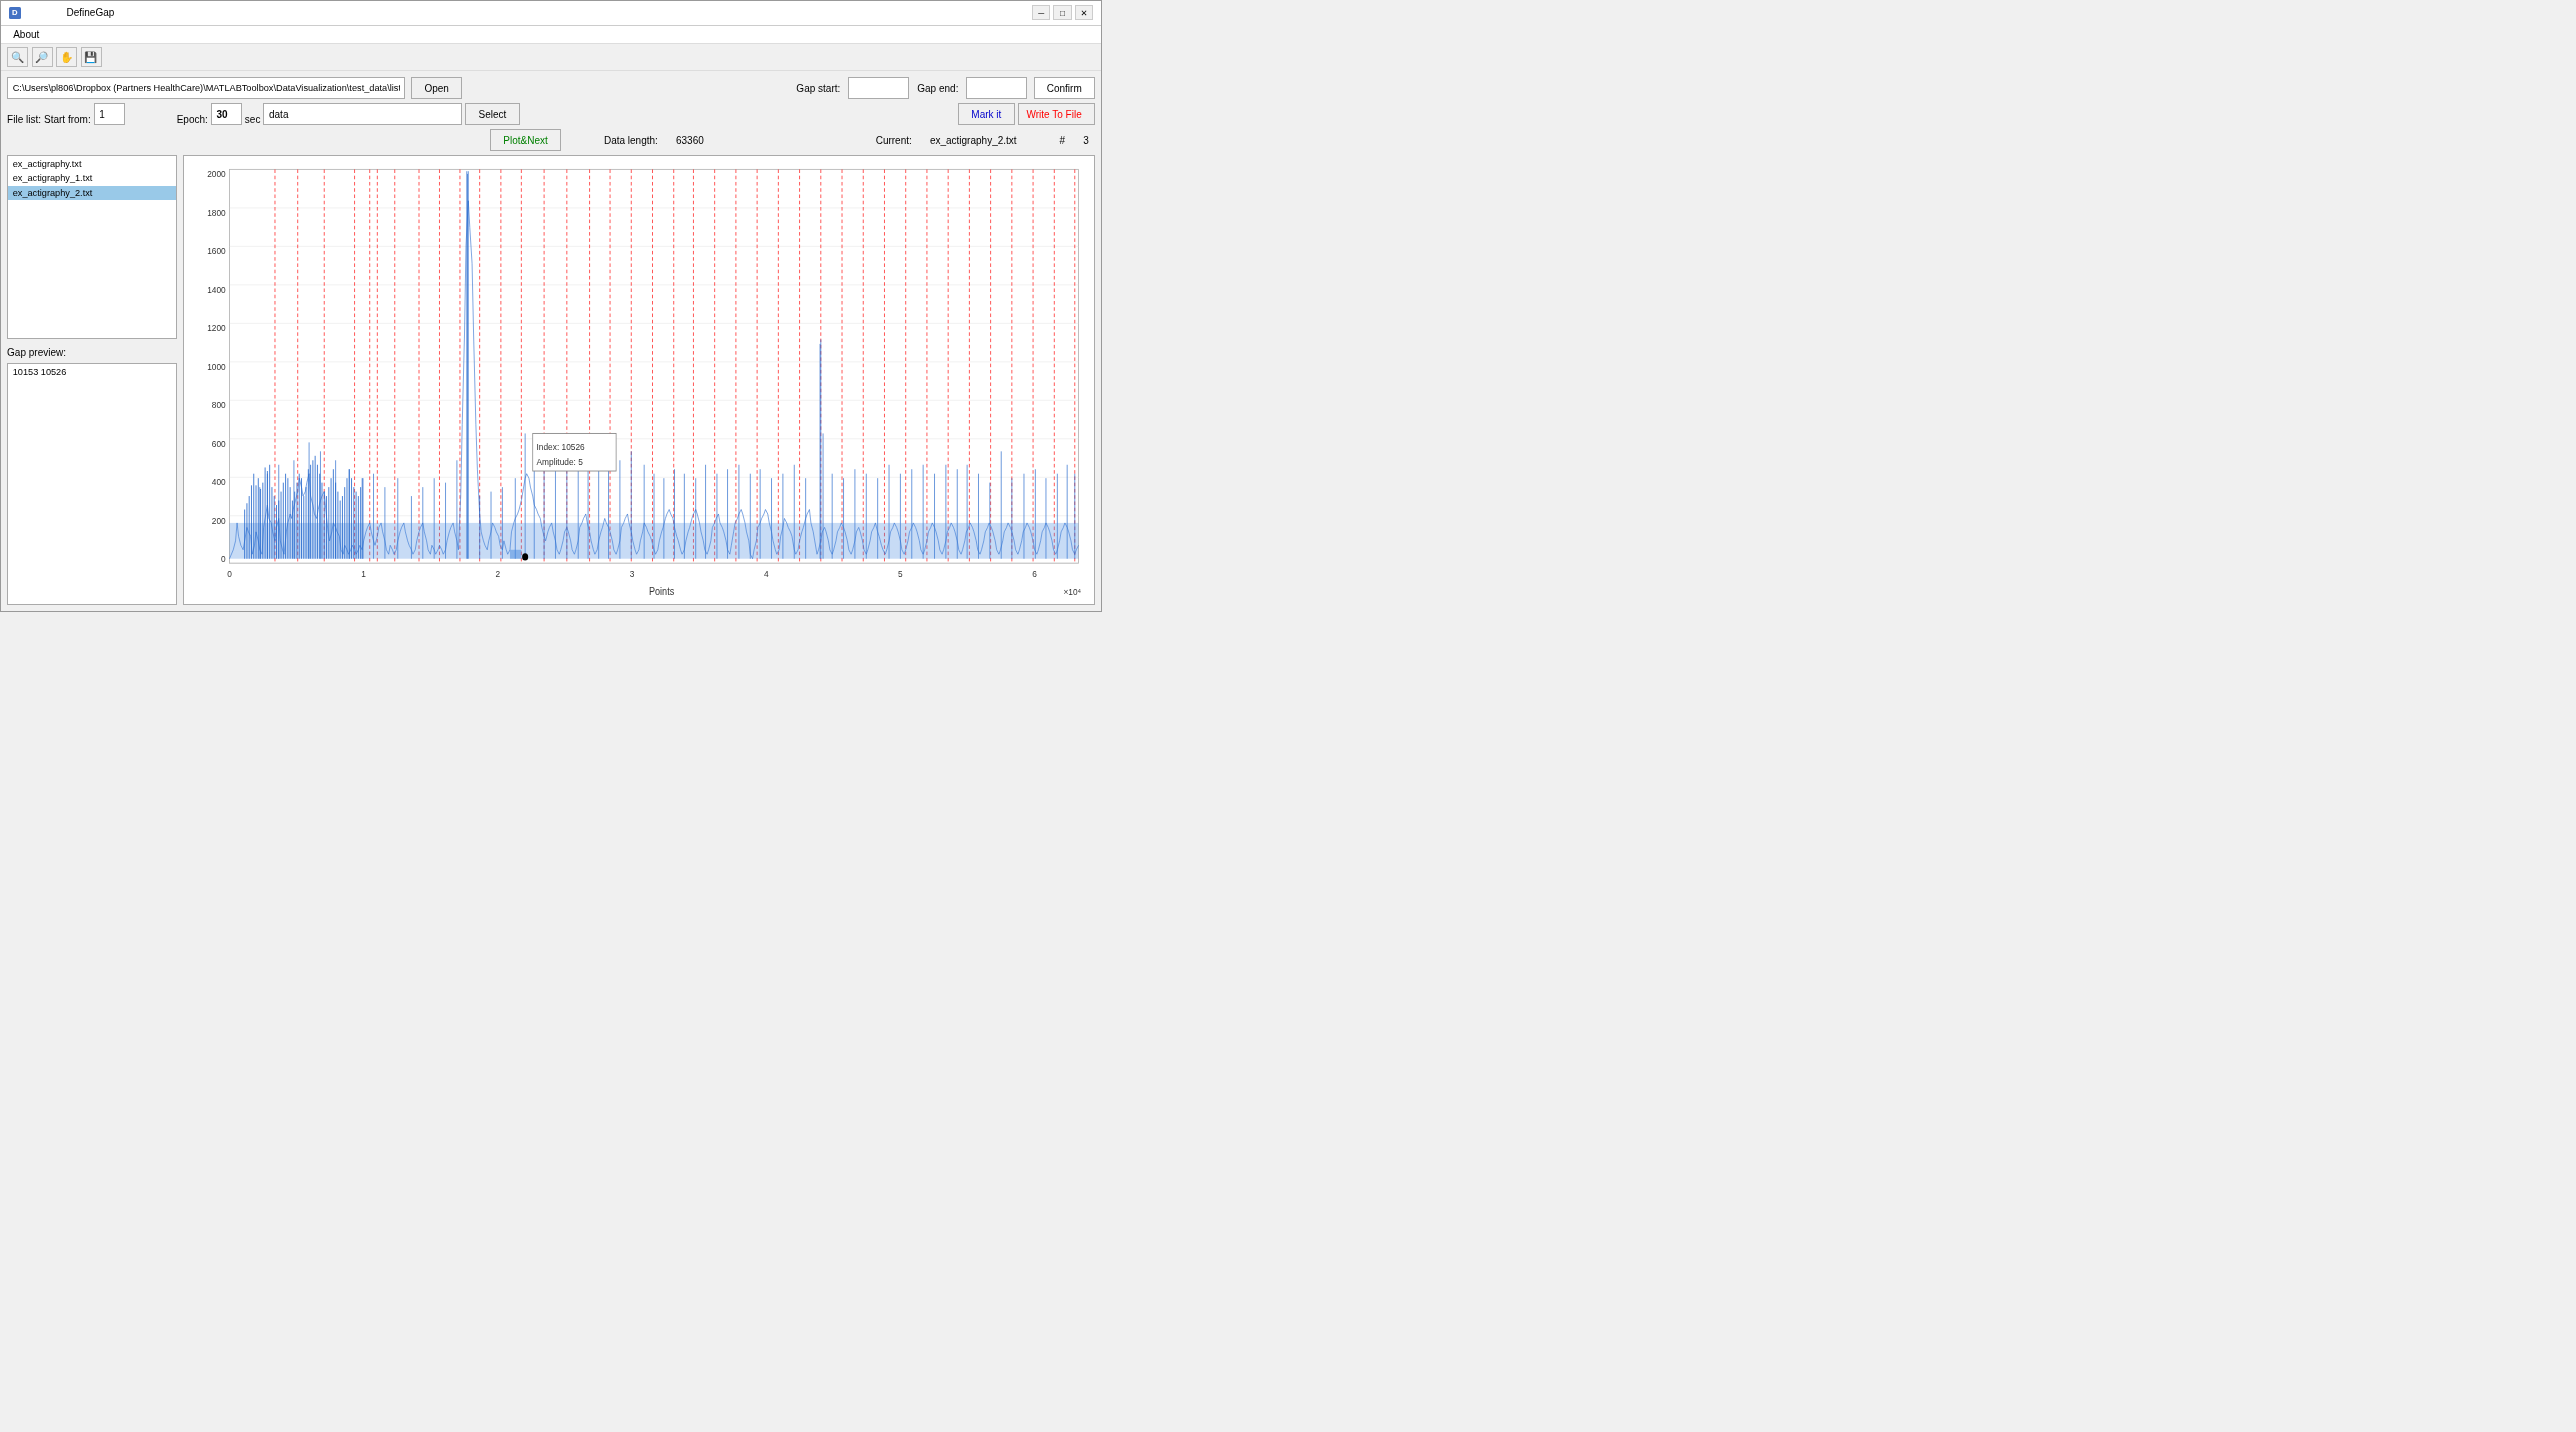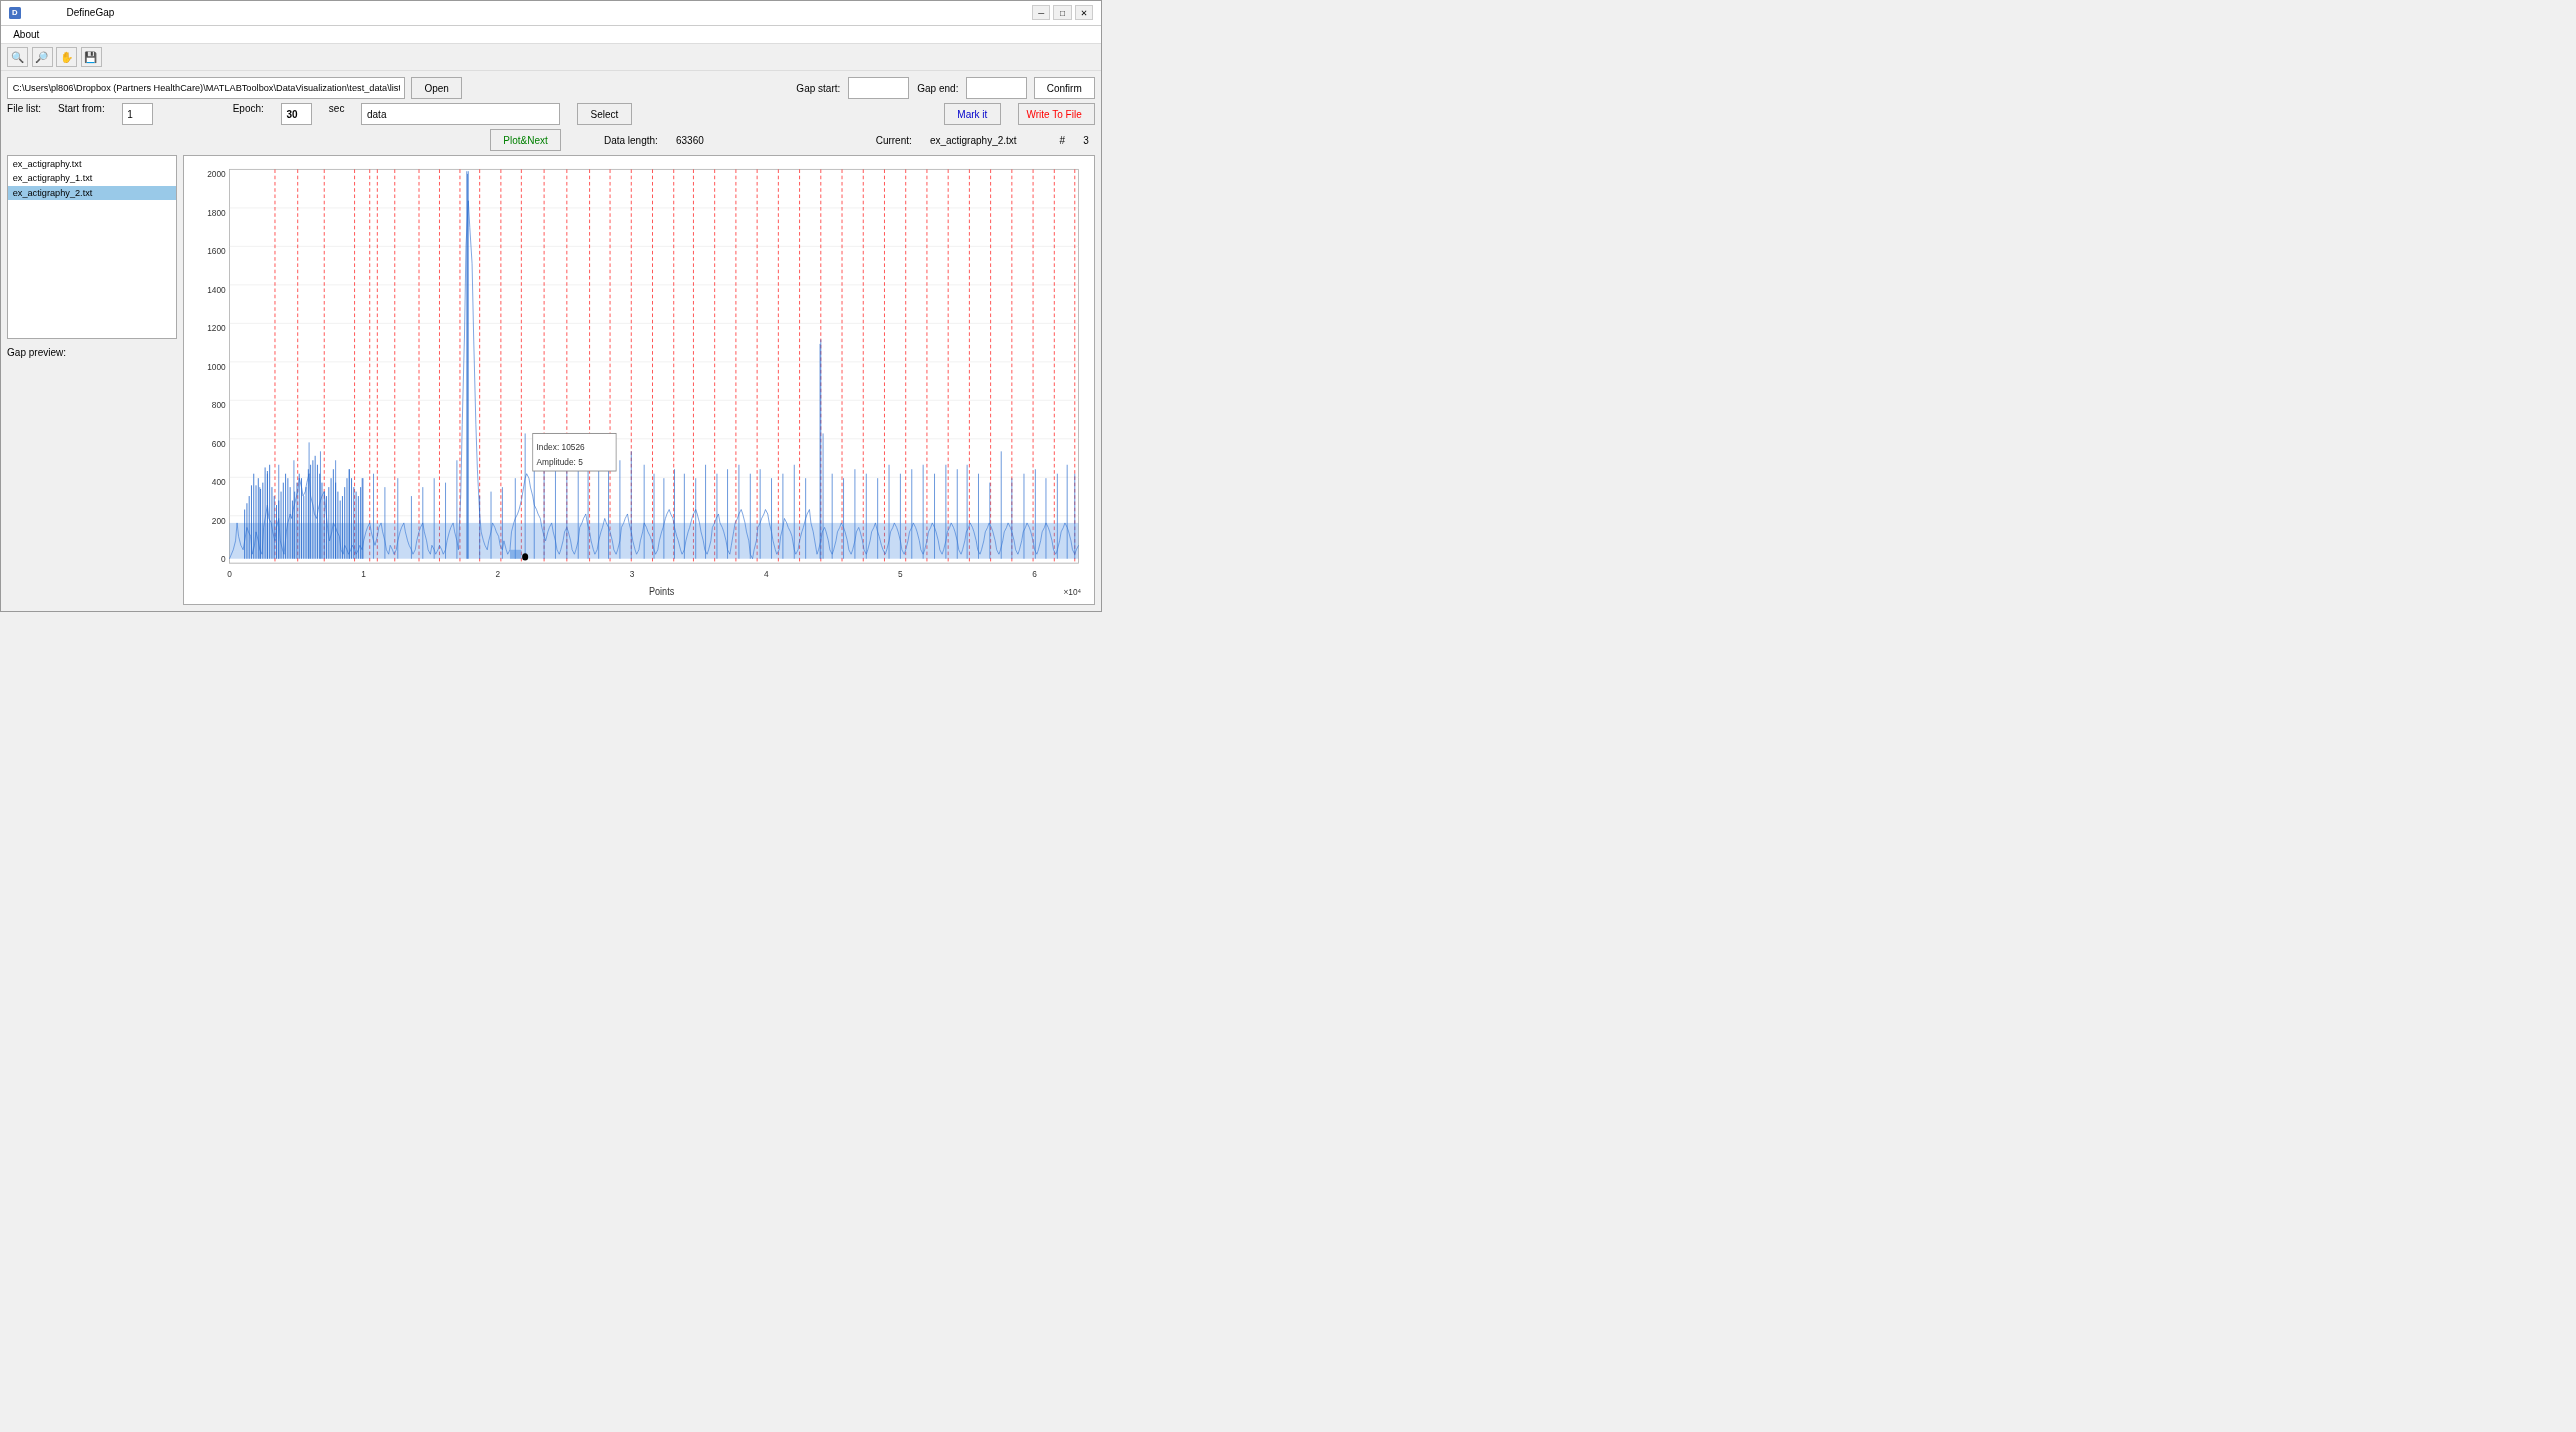--- a/index.html
+++ b/index.html
@@ -139,22 +139,22 @@
     .label { font-size: 10px; white-space: nowrap; }
     .small-input {
       height: 21.4px;
       border: 0.8px solid #aaa;
       padding: 1.5px 4.6px;
       font-size: 10px;
       background: white;
     }
     .row2 {
       display: flex;
-      align-items: flex-start;
-      gap: 17px;
+      align-items: flex-end;
+      gap: 3px;
     }
     .row3 {
       display: flex;
       align-items: center;
       gap: 12px;
     }
     .main-area {
       display: flex;
       gap: 6.1px;
       flex: 1;
@@ -281,20 +281,21 @@
 
     <div class="main-area">
 
       <div class="left-panel">
         <div class="file-list-box">
             <div class="file-list-item">ex_actigraphy.txt</div>
             <div class="file-list-item">ex_actigraphy_1.txt</div>
             <div class="file-list-item selected">ex_actigraphy_2.txt</div>
           </div>
         <div class="gap-preview-label">Gap preview:</div>
+        <div class="gap-preview-box"><span>10153    10526</span><br></div>
       </div>
 
       <div class="chart-container">
         <svg class="chart-svg" viewBox="0 0 1200 500" preserveAspectRatio="none" style="font-size:13px">
 
           <rect x="0" y="0" width="1200" height="500" fill="white"></rect>
 
           <g font-size="11" fill="#333" text-anchor="end">
             <text x="55" y="454">0</text>
             <text x="55" y="411">200</text>

